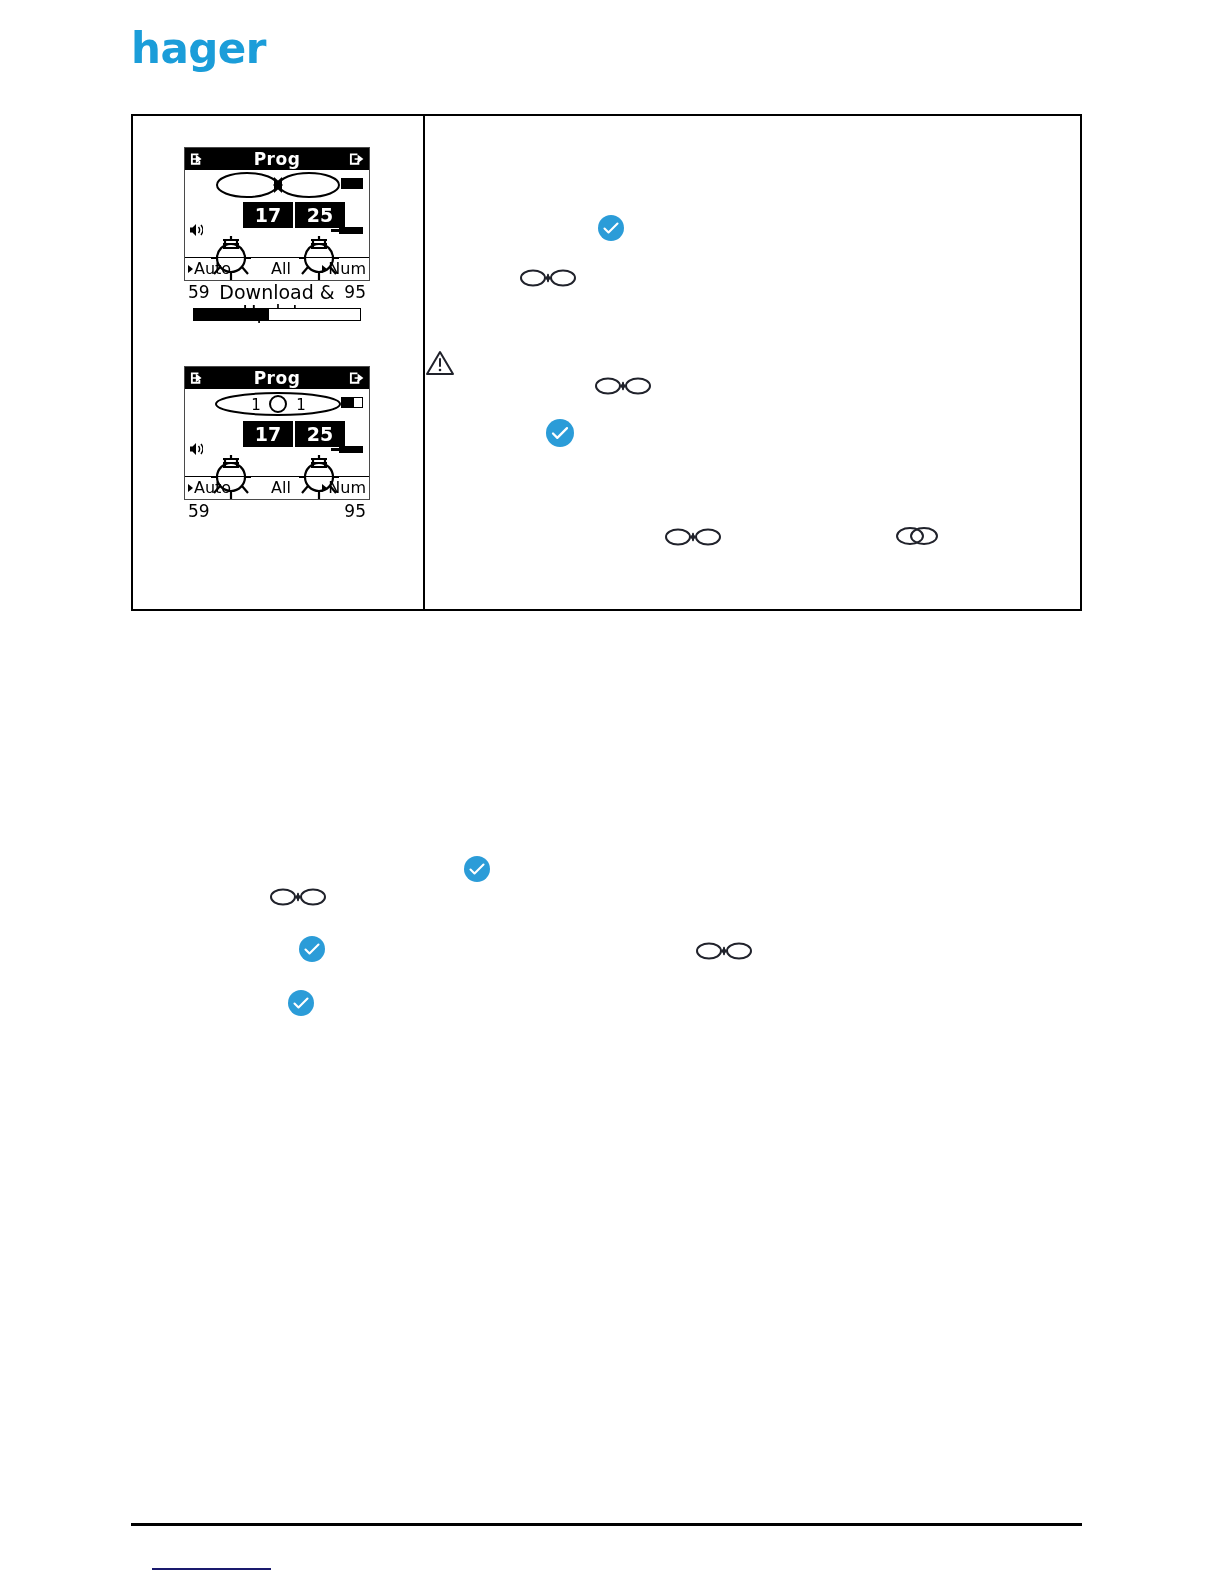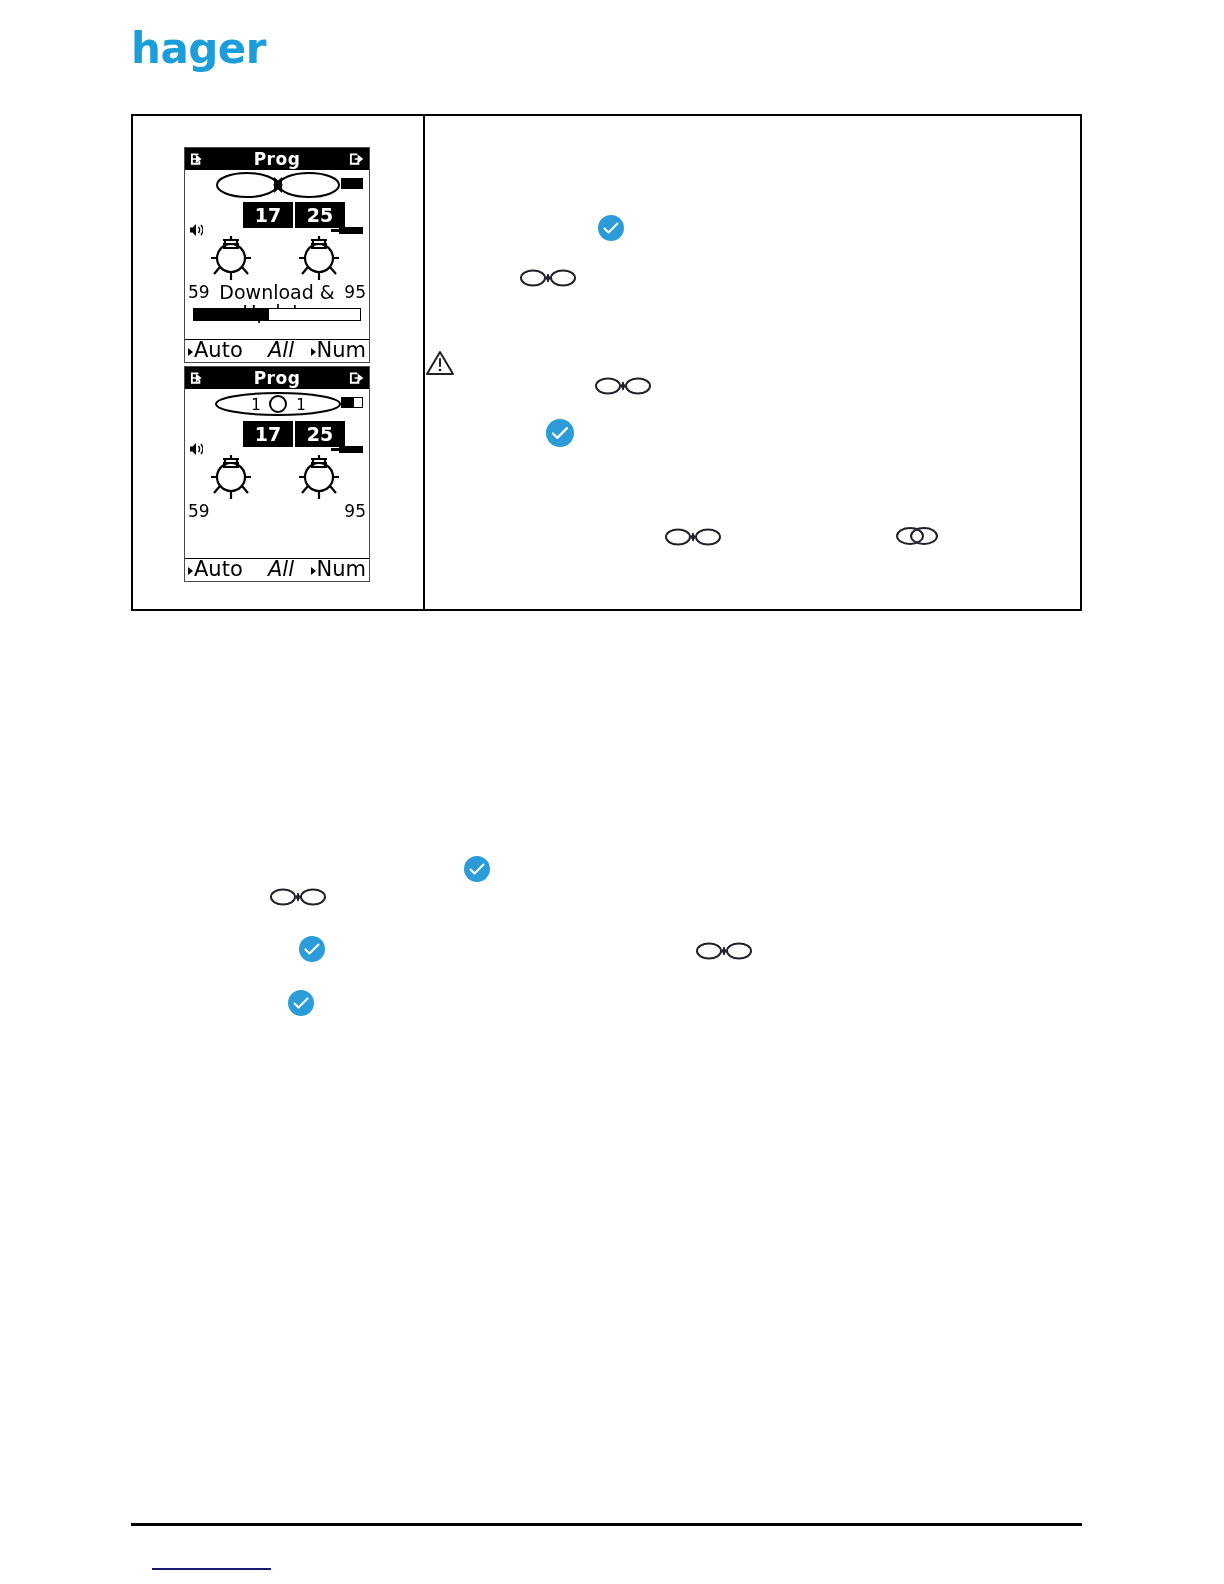--- a/index.html
+++ b/index.html
@@ -55,21 +55,21 @@
   .doc-table .cell-right {
     position: absolute;
     left: 292px; top: 0;
     right: 0; height: 100%;
   }
 
   
   .lcd {
     position: absolute;
     width: 186px;
-    height: 216px;
+    height: 134px;
     border: 1px solid #4a4a4a;
     background: #ffffff;
     box-sizing: border-box;
     font-family: "DejaVu Sans", sans-serif;
   }
   .lcd-1 { left: 51px; top: 31px; }
   .lcd-2 { left: 51px; top: 250px; }
 
   .lcd-titlebar {
     position: absolute;
@@ -208,28 +208,28 @@
     background: #000000;
   }
 
   
   .lcd-softkeys {
     position: absolute;
     left: 0; right: 0;
     bottom: 0;
     height: 22px;
     border-top: 1.5px solid #000000;
-    font-size: 21px;
+    font-size: 16px;
     line-height: 21px;
     font-family: "DejaVu Sans", sans-serif;
   }
   .lcd-2 .lcd-softkeys { border-top: 1.5px solid #000; }
   .sk { position: absolute; top: 0; white-space: nowrap; }
   .sk-left   { left: 3px; }
-  .sk-center { left: 8px; right: 0; text-align: center; font-style: italic; }
+  .sk-center { left: 8px; right: 0; text-align: center; }
   .sk-right  { right: 3px; }
   .tri {
     display: inline-block;
     width: 0; height: 0;
     border-left: 5px solid #000;
     border-top: 4px solid transparent;
     border-bottom: 4px solid transparent;
     margin-right: 1px;
     vertical-align: 1px;
   }

